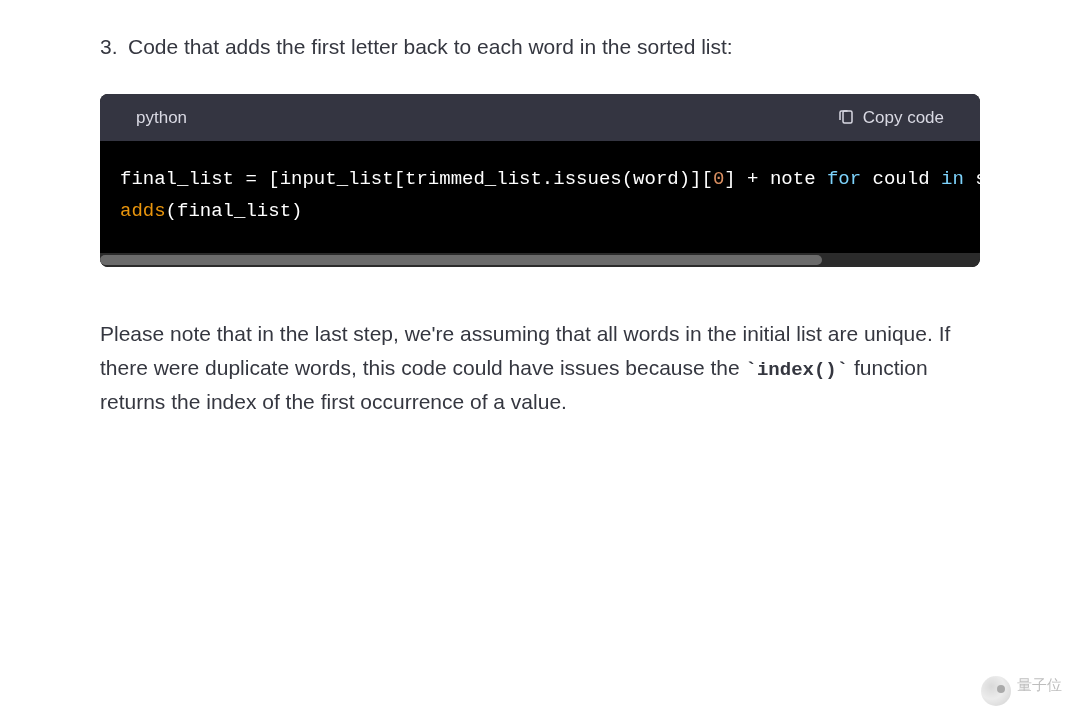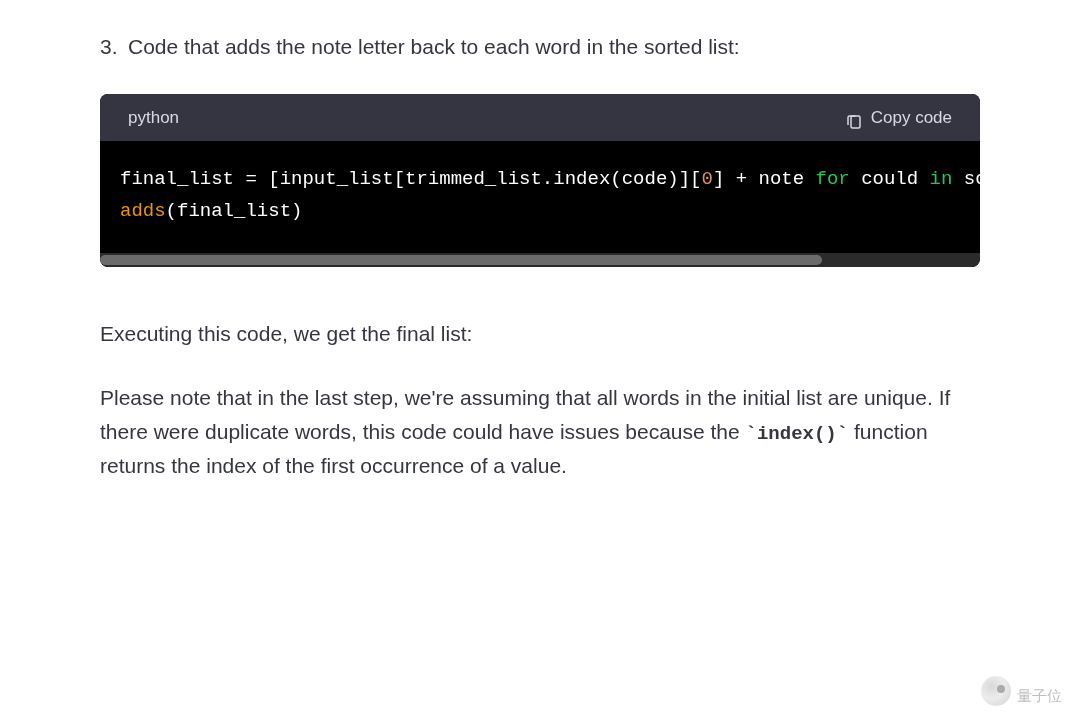--- a/index.html
+++ b/index.html
@@ -32,27 +32,27 @@
     border-radius: 8px;
     overflow: hidden;
     margin-bottom: 10px;
     position: relative;
   }
   .code-header {
     background: #343541;
     display: flex;
     justify-content: space-between;
     align-items: center;
-    padding: 10px 28px;
+    padding: 10px 36px;
     color: #d9d9e3;
     font-size: 17px;
   }
   .copy-btn {
     display: flex;
-    align-items: flex-end;
+    align-items: center;
     gap: 8px;
     cursor: pointer;
     color: #d9d9e3;
     font-size: 17px;
   }
   .copy-btn svg {
     width: 18px;
     height: 18px;
     stroke: #d9d9e3;
     fill: none;
@@ -61,21 +61,21 @@
   .code-body {
     padding: 22px 20px 26px 20px;
     font-family: "SFMono-Regular", Consolas, "Liberation Mono", Menlo, monospace;
     font-size: 19px;
     color: #ffffff;
     white-space: pre;
     overflow: hidden;
     line-height: 1.7;
   }
   .tok-num { color: #d98e60; }   
-  .tok-kw  { color: #22c55e; }   
+  .tok-kw  { color: #7dd3fc; }   
   .tok-fn  { color: #e9950c; }   
   .scrollbar-track {
     height: 14px;
     background: #2b2b2b;
     border-radius: 0 0 8px 8px;
     position: relative;
   }
   .scrollbar-thumb {
     position: absolute;
     left: 0;
@@ -88,21 +88,21 @@
   .inline-code {
     font-family: "SFMono-Regular", Consolas, "Liberation Mono", Menlo, monospace;
     font-weight: 700;
     font-size: 19px;
   }
   .watermark {
     position: absolute;
     right: 18px;
     bottom: 18px;
     display: flex;
-    align-items: flex-end;
+    align-items: flex-start;
     gap: 6px;
     opacity: 0.55;
     color: #888;
     font-size: 15px;
   }
   .watermark .logo {
     width: 30px;
     height: 30px;
     border-radius: 50%;
     background: radial-gradient(circle at 35% 35%, #bbb 0%, #ddd 45%, #aaa 100%);
@@ -118,44 +118,43 @@
 </style>
 </head>
 <body>
 
 <div class="content">
 
 
 
   <div class="list-item">
     <span class="list-num">3.</span>
-    <span>Code that adds the note letter back to each word in the sorted list:</span>
+    <span>Code that adds the first letter back to each word in the sorted list:</span>
   </div>
 
   <div class="code-block">
     <div class="code-header">
       <span>python</span>
       <div class="copy-btn">
         <svg viewBox="0 0 24 24">
           <rect x="8" y="4" width="12" height="16" rx="2"></rect>
           <path d="M4 16V6a2 2 0 0 1 2-2h8"></path>
         </svg>
         <span>Copy code</span>
       </div>
     </div>
-    <div class="code-body"><span>final_list = [input_list[trimmed_list.index(code)][</span><span class="tok-num">0</span><span>] + note </span><span class="tok-kw">for</span><span> could </span><span class="tok-kw">in</span><span> sor</span>
+    <div class="code-body"><span>final_list = [input_list[trimmed_list.issues(word)][</span><span class="tok-num">0</span><span>] + note </span><span class="tok-kw">for</span><span> could </span><span class="tok-kw">in</span><span> sor</span>
 <span class="tok-fn">adds</span><span>(final_list)</span></div>
     <div class="scrollbar-track">
       <div class="scrollbar-thumb"></div>
     </div>
   </div>
 
   <div style="height:40px"></div>
 
-  <p class="para">Executing this code, we get the final list:</p>
 
 
   <p class="para">
     <span>Please note that in the last step, we're assuming that all words in the initial list are unique. If there were duplicate words, this code could have issues because the </span><span class="inline-code">`index()`</span><span> function returns the index of the first occurrence of a value.</span>
   </p>
 
 </div>
 
 <div class="watermark">
   <div class="logo"></div>

